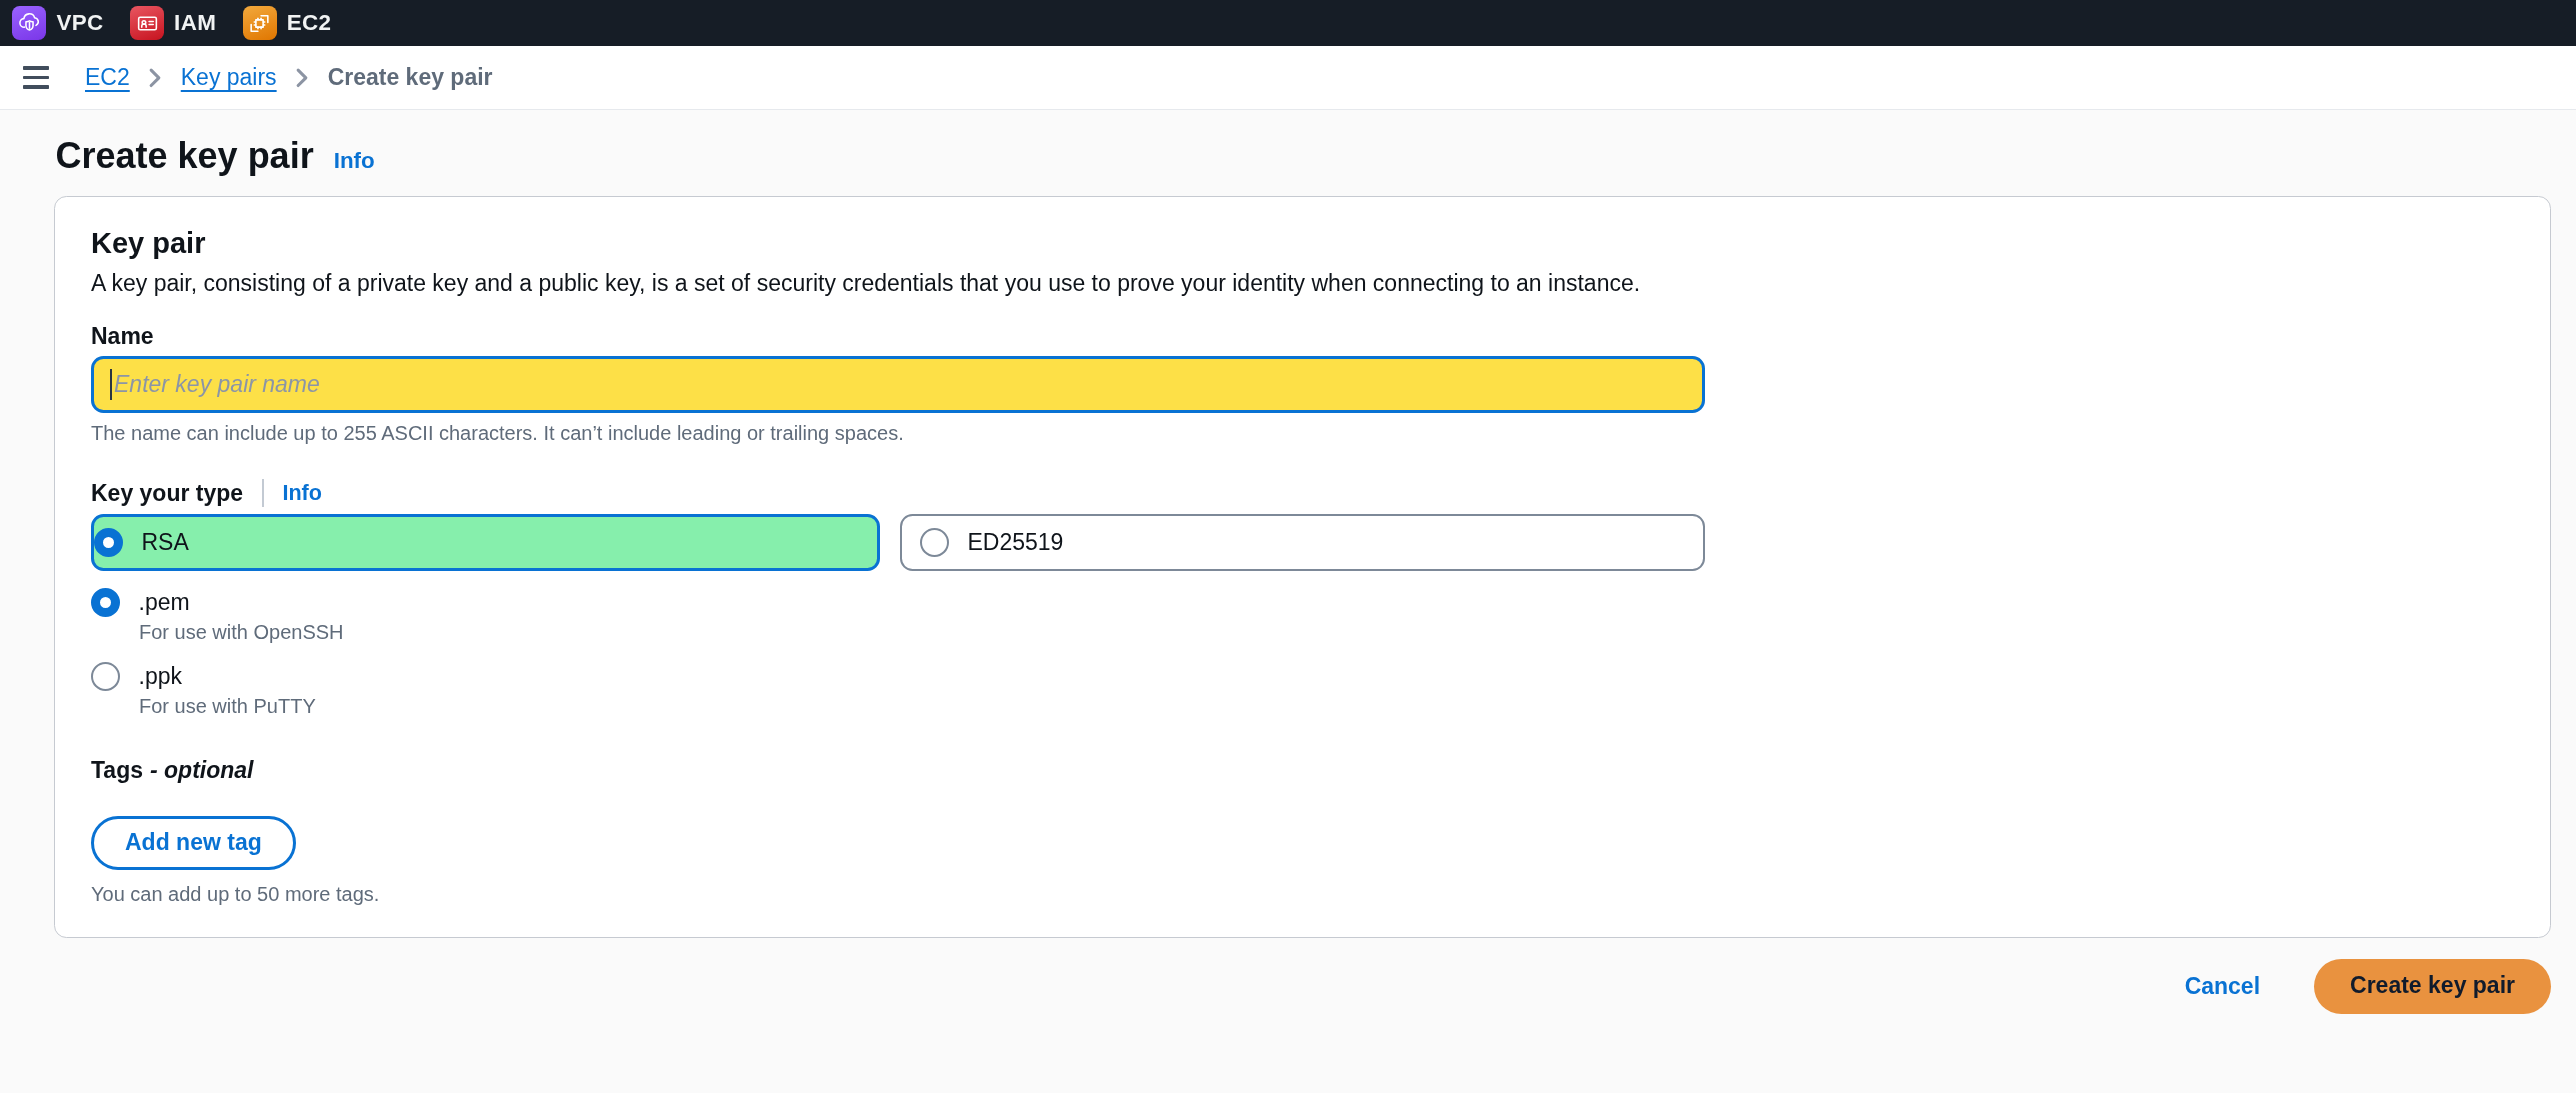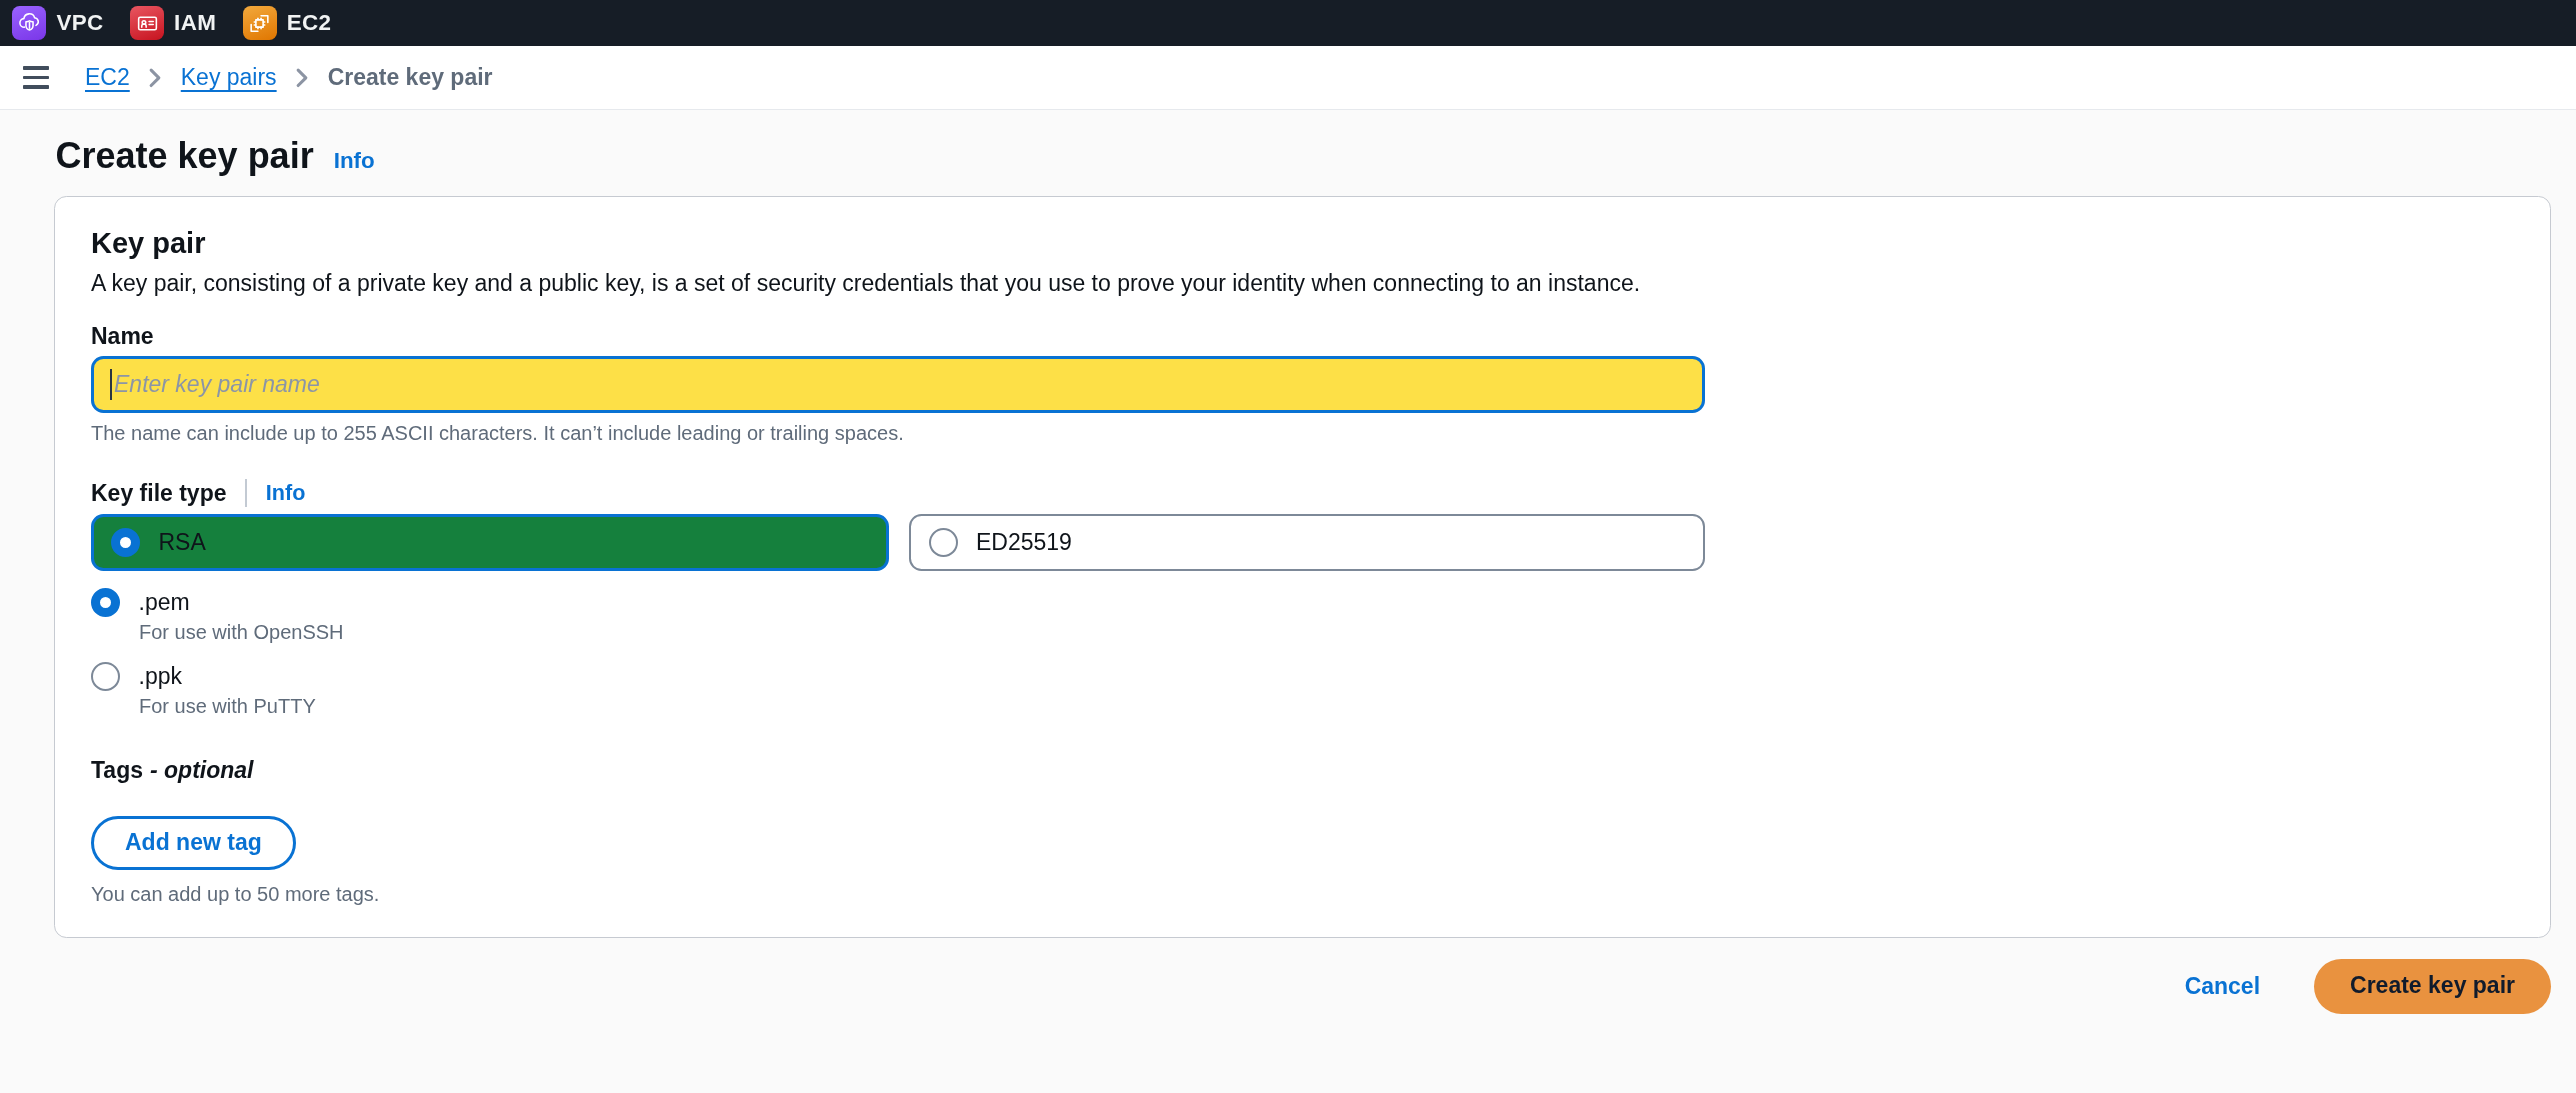--- a/index.html
+++ b/index.html
@@ -68,21 +68,21 @@
   .label-row { margin-top: 34px; display: flex; align-items: center; }
   .label-row .lbl { font-size: 23px; line-height: 28px; font-weight: 700; color: #0f141a; }
   .vdiv { width: 2.3px; height: 28px; background: #c3cad3; margin: 0 18.5px; }
   .label-row .info-link { font-size: 21.6px; }
 
   .tiles { margin-top: 6.2px; display: flex; gap: 20px; width: 1614px; }
   .tile {
     flex: 1; height: 57px; border-radius: 12.4px; display: flex; align-items: center;
     cursor: pointer; background: #ffffff;
   }
-  .tile.selected { border: 3.1px solid #0972d3; background: #15803d; padding-left: 17px; }
+  .tile.selected { border: 3.1px solid #0972d3; background: #86efac; }
   .tile.unselected { border: 2.3px solid #7d8998; padding-left: 18px; }
   .tile-label { margin-left: 18.5px; font-size: 23px; color: #0f141a; }
 
   .radio { width: 29px; height: 29px; border-radius: 50%; background: #fff; flex: 0 0 auto; cursor: pointer; }
   .radio.on { border: 9.3px solid #0972d3; }
   .radio.off { border: 2.3px solid #7d8998; }
 
   .fmt-option { display: flex; align-items: flex-start; margin-top: 17px; cursor: pointer; }
   .fmt-option .radio { margin-right: 18.5px; }
   .fmt-label { font-size: 23px; line-height: 29px; color: #0f141a; text-align: center; }
@@ -196,21 +196,21 @@
     <div class="section-desc">A key pair, consisting of a private key and a public key, is a set of security credentials that you use to prove your identity when connecting to an instance.</div>
 
     <div class="field-label">Name</div>
     <div class="name-wrap">
       <input class="name-input" type="text" placeholder="Enter key pair name" style="">
       <div class="caret"></div>
     </div>
     <div class="constraint">The name can include up to 255 ASCII characters. It can’t include leading or trailing spaces.</div>
 
     <div class="label-row">
-      <span class="lbl">Key file type</span>
+      <span class="lbl">Key your type</span>
       <span class="vdiv"></span>
       <span class="info-link">Info</span>
     </div>
     <div class="tiles">
       <div class="tile selected">
         <span class="radio on"></span>
         <span class="tile-label">RSA</span>
       </div>
       <div class="tile unselected">
         <span class="radio off"></span>

